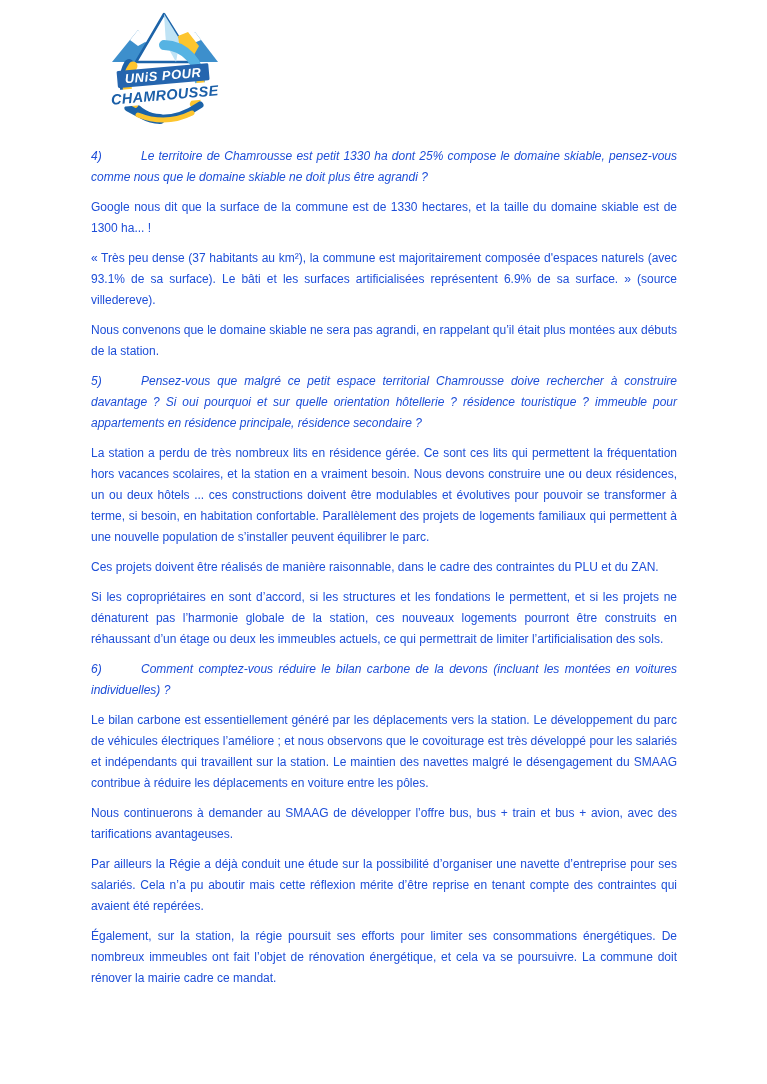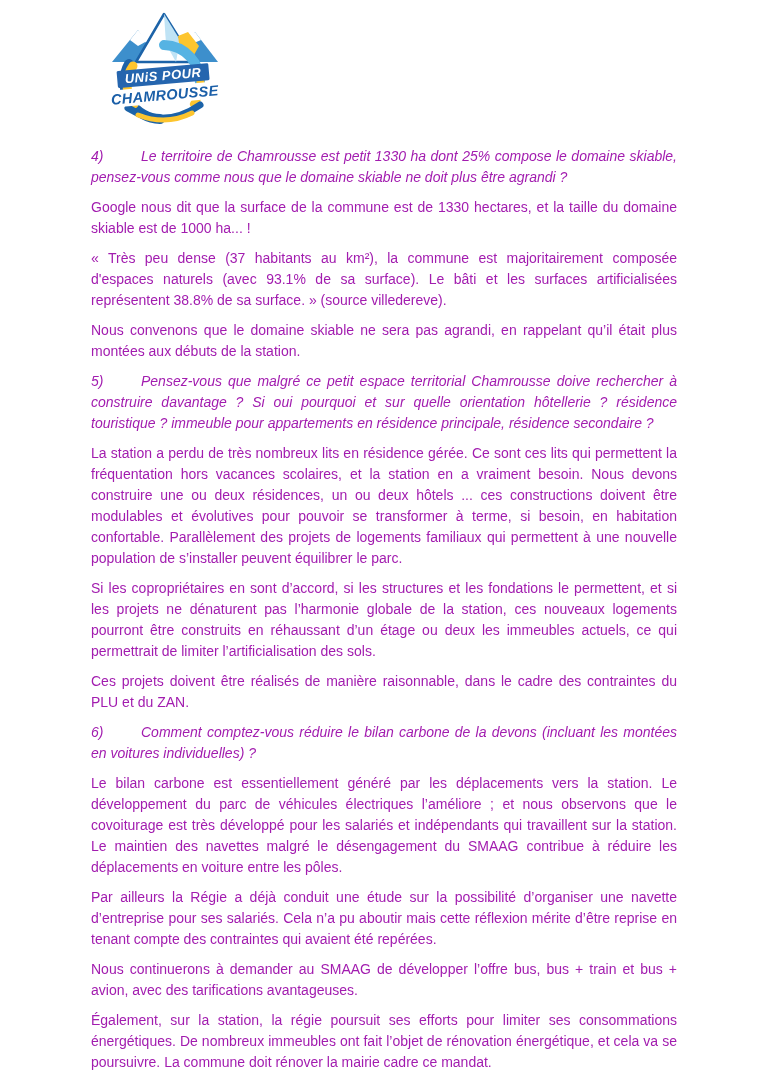--- a/index.html
+++ b/index.html
@@ -8,24 +8,24 @@
     width:767px;height:1084px;
     background:#ffffff;
     overflow:hidden;
     font-family:"Liberation Sans",sans-serif;
     color:#1c1c1c;
   }
   .logo{position:absolute;left:98px;top:10px;width:134px;height:116px;}
   .content{position:absolute;left:91px;top:146px;width:586px;}
   .content p{
     margin:0 0 9px 0;
-    font-size:14px;
+    font-size:12px;
     line-height:21px;
     text-align:justify;
-    color:#a21caf;
+    color:#1d4ed8;
   }
   .question{font-style:italic;}
   .qnum{display:inline-block;width:50px;font-style:italic;}
   .logo-banner-text{
     font-family:"Liberation Sans",sans-serif;
     font-weight:bold;font-style:italic;
   }
 </style>
 </head>
 <body>
@@ -58,38 +58,38 @@
       <text class="logo-banner-text" x="66" y="70" font-size="13" fill="#ffffff" text-anchor="middle" letter-spacing="0.5">UNiS POUR</text>
       <rect x="12" y="76" width="110" height="17" fill="#ffffff"></rect>
       <text class="logo-banner-text" x="66" y="90" font-size="14.5" fill="#1b5fa8" text-anchor="middle" letter-spacing="0.3">CHAMROUSSE</text>
     </g>
   </svg>
 
   <div class="content">
 
     <p class="question"><span class="qnum">4)</span><span>Le territoire de Chamrousse est petit 1330 ha dont 25% compose le domaine skiable, pensez-vous comme nous que le domaine skiable ne doit plus être agrandi ?</span></p>
 
-    <p>Google nous dit que la surface de la commune est de 1330 hectares, et la taille du domaine skiable est de 1000 ha... !</p>
+    <p>Google nous dit que la surface de la commune est de 1330 hectares, et la taille du domaine skiable est de 1300 ha... !</p>
 
-    <p>« Très peu dense (37 habitants au km²), la commune est majoritairement composée d'espaces naturels (avec 93.1% de sa surface). Le bâti et les surfaces artificialisées représentent 38.8% de sa surface. » (source villedereve).</p>
+    <p>« Très peu dense (37 habitants au km²), la commune est majoritairement composée d'espaces naturels (avec 93.1% de sa surface). Le bâti et les surfaces artificialisées représentent 6.9% de sa surface. » (source villedereve).</p>
 
     <p>Nous convenons que le domaine skiable ne sera pas agrandi, en rappelant qu’il était plus montées aux débuts de la station.</p>
 
     <p class="question"><span class="qnum">5)</span><span>Pensez-vous que malgré ce petit espace territorial Chamrousse doive rechercher à construire davantage ? Si oui pourquoi et sur quelle orientation hôtellerie ? résidence touristique ? immeuble pour appartements en résidence principale, résidence secondaire ?</span></p>
 
     <p>La station a perdu de très nombreux lits en résidence gérée. Ce sont ces lits qui permettent la fréquentation hors vacances scolaires, et la station en a vraiment besoin. Nous devons construire une ou deux résidences, un ou deux hôtels ... ces constructions doivent être modulables et évolutives pour pouvoir se transformer à terme, si besoin, en habitation confortable. Parallèlement des projets de logements familiaux qui permettent à une nouvelle population de s’installer peuvent équilibrer le parc.</p>
 
+    <p>Ces projets doivent être réalisés de manière raisonnable, dans le cadre des contraintes du PLU et du ZAN.</p>
+
     <p>Si les copropriétaires en sont d’accord, si les structures et les fondations le permettent, et si les projets ne dénaturent pas l’harmonie globale de la station, ces nouveaux logements pourront être construits en réhaussant d’un étage ou deux les immeubles actuels, ce qui permettrait de limiter l’artificialisation des sols.</p>
-
-    <p>Ces projets doivent être réalisés de manière raisonnable, dans le cadre des contraintes du PLU et du ZAN.</p>
 
     <p class="question"><span class="qnum">6)</span><span>Comment comptez-vous réduire le bilan carbone de la devons (incluant les montées en voitures individuelles) ?</span></p>
 
     <p>Le bilan carbone est essentiellement généré par les déplacements vers la station. Le développement du parc de véhicules électriques l’améliore ; et nous observons que le covoiturage est très développé pour les salariés et indépendants qui travaillent sur la station. Le maintien des navettes malgré le désengagement du SMAAG contribue à réduire les déplacements en voiture entre les pôles.</p>
 
+    <p>Nous continuerons à demander au SMAAG de développer l’offre bus, bus + train et bus + avion, avec des tarifications avantageuses.</p>
+
     <p>Par ailleurs la Régie a déjà conduit une étude sur la possibilité d’organiser une navette d’entreprise pour ses salariés. Cela n’a pu aboutir mais cette réflexion mérite d’être reprise en tenant compte des contraintes qui avaient été repérées.</p>
-
-    <p>Nous continuerons à demander au SMAAG de développer l’offre bus, bus + train et bus + avion, avec des tarifications avantageuses.</p>
 
     <p>Également, sur la station, la régie poursuit ses efforts pour limiter ses consommations énergétiques. De nombreux immeubles ont fait l’objet de rénovation énergétique, et cela va se poursuivre. La commune doit rénover la mairie cadre ce mandat.</p>
 
   </div>
 </div>
 
 </body></html>

